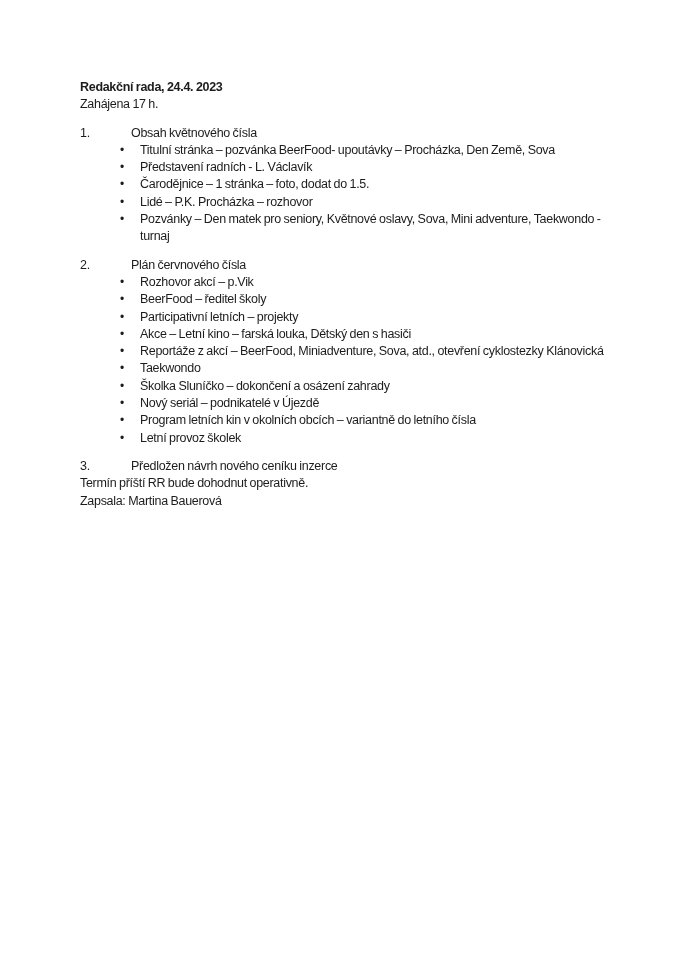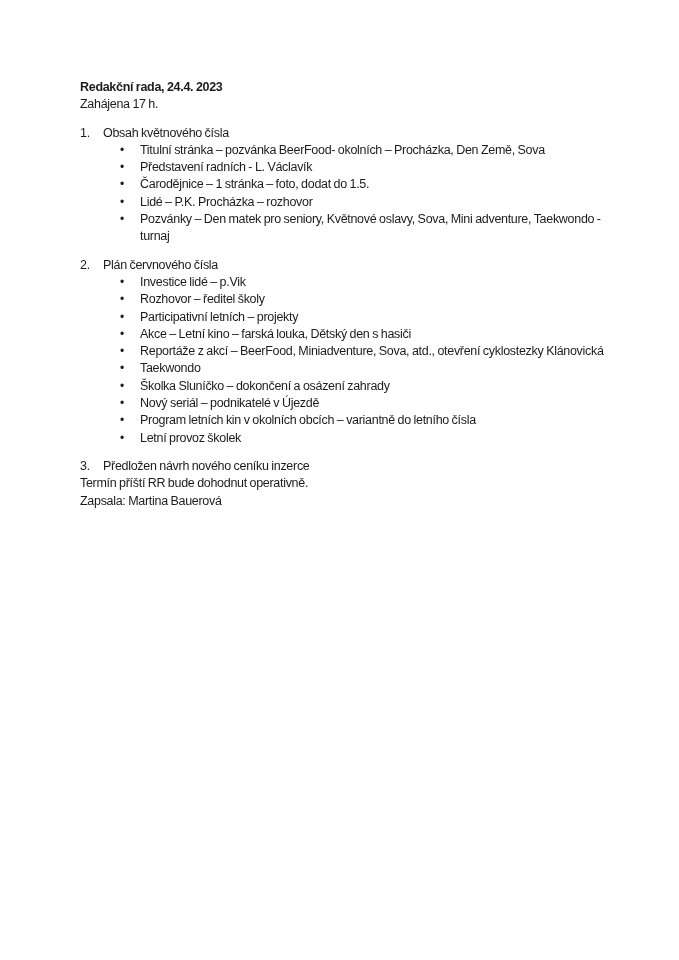--- a/index.html
+++ b/index.html
@@ -29,21 +29,21 @@
     letter-spacing: -0.3px;
     word-spacing: -0.5px;
     color: var(--text-color);
   }
   .content p { margin: 0; }
   .doc-title { font-weight: bold; }
   .attendees { margin-top: 11px; }
   .section { margin-top: 11px; }
   .section-heading { display: flex; }
   .section-number { flex: 0 0 23px; width: 23px; }
-  .section-title-text { flex: 1; }
+  .section-title-text { flex: 1; margin-left: 28px; }
   .bullet-row { display: flex; padding-left: 40px; }
   .bullet-marker { flex: 0 0 20px; width: 20px; font-size: 12px; }
   .bullet-text { flex: 1; }
   .closing { margin-top: 29px; }
   .signature { margin-top: 31px; }
 </style>
 </head>
 <body>
 
 <div class="page">
@@ -53,21 +53,21 @@
     <p class="doc-subtitle">Zahájena 17 h.</p>
 
 
     <div class="section">
       <div class="section-heading">
         <span class="section-number">1.</span>
         <span class="section-title-text">Obsah květnového čísla</span>
       </div>
       <div class="bullet-row">
         <span class="bullet-marker">•</span>
-        <span class="bullet-text">Titulní stránka – pozvánka BeerFood- okolních – Procházka, Den Země, Sova</span>
+        <span class="bullet-text">Titulní stránka – pozvánka BeerFood- upoutávky – Procházka, Den Země, Sova</span>
       </div>
       <div class="bullet-row">
         <span class="bullet-marker">•</span>
         <span class="bullet-text">Představení radních - L. Václavík</span>
       </div>
       <div class="bullet-row">
         <span class="bullet-marker">•</span>
         <span class="bullet-text">Čarodějnice – 1 stránka – foto, dodat do 1.5.</span>
       </div>
       <div class="bullet-row">
@@ -80,25 +80,25 @@
       </div>
     </div>
 
     <div class="section">
       <div class="section-heading">
         <span class="section-number">2.</span>
         <span class="section-title-text">Plán červnového čísla</span>
       </div>
       <div class="bullet-row">
         <span class="bullet-marker">•</span>
-        <span class="bullet-text">Investice lidé – p.Vik</span>
+        <span class="bullet-text">Rozhovor akcí – p.Vik</span>
       </div>
       <div class="bullet-row">
         <span class="bullet-marker">•</span>
-        <span class="bullet-text">Rozhovor – ředitel školy</span>
+        <span class="bullet-text">BeerFood – ředitel školy</span>
       </div>
       <div class="bullet-row">
         <span class="bullet-marker">•</span>
         <span class="bullet-text">Participativní letních – projekty</span>
       </div>
       <div class="bullet-row">
         <span class="bullet-marker">•</span>
         <span class="bullet-text">Akce – Letní kino – farská louka, Dětský den s hasiči</span>
       </div>
       <div class="bullet-row">

